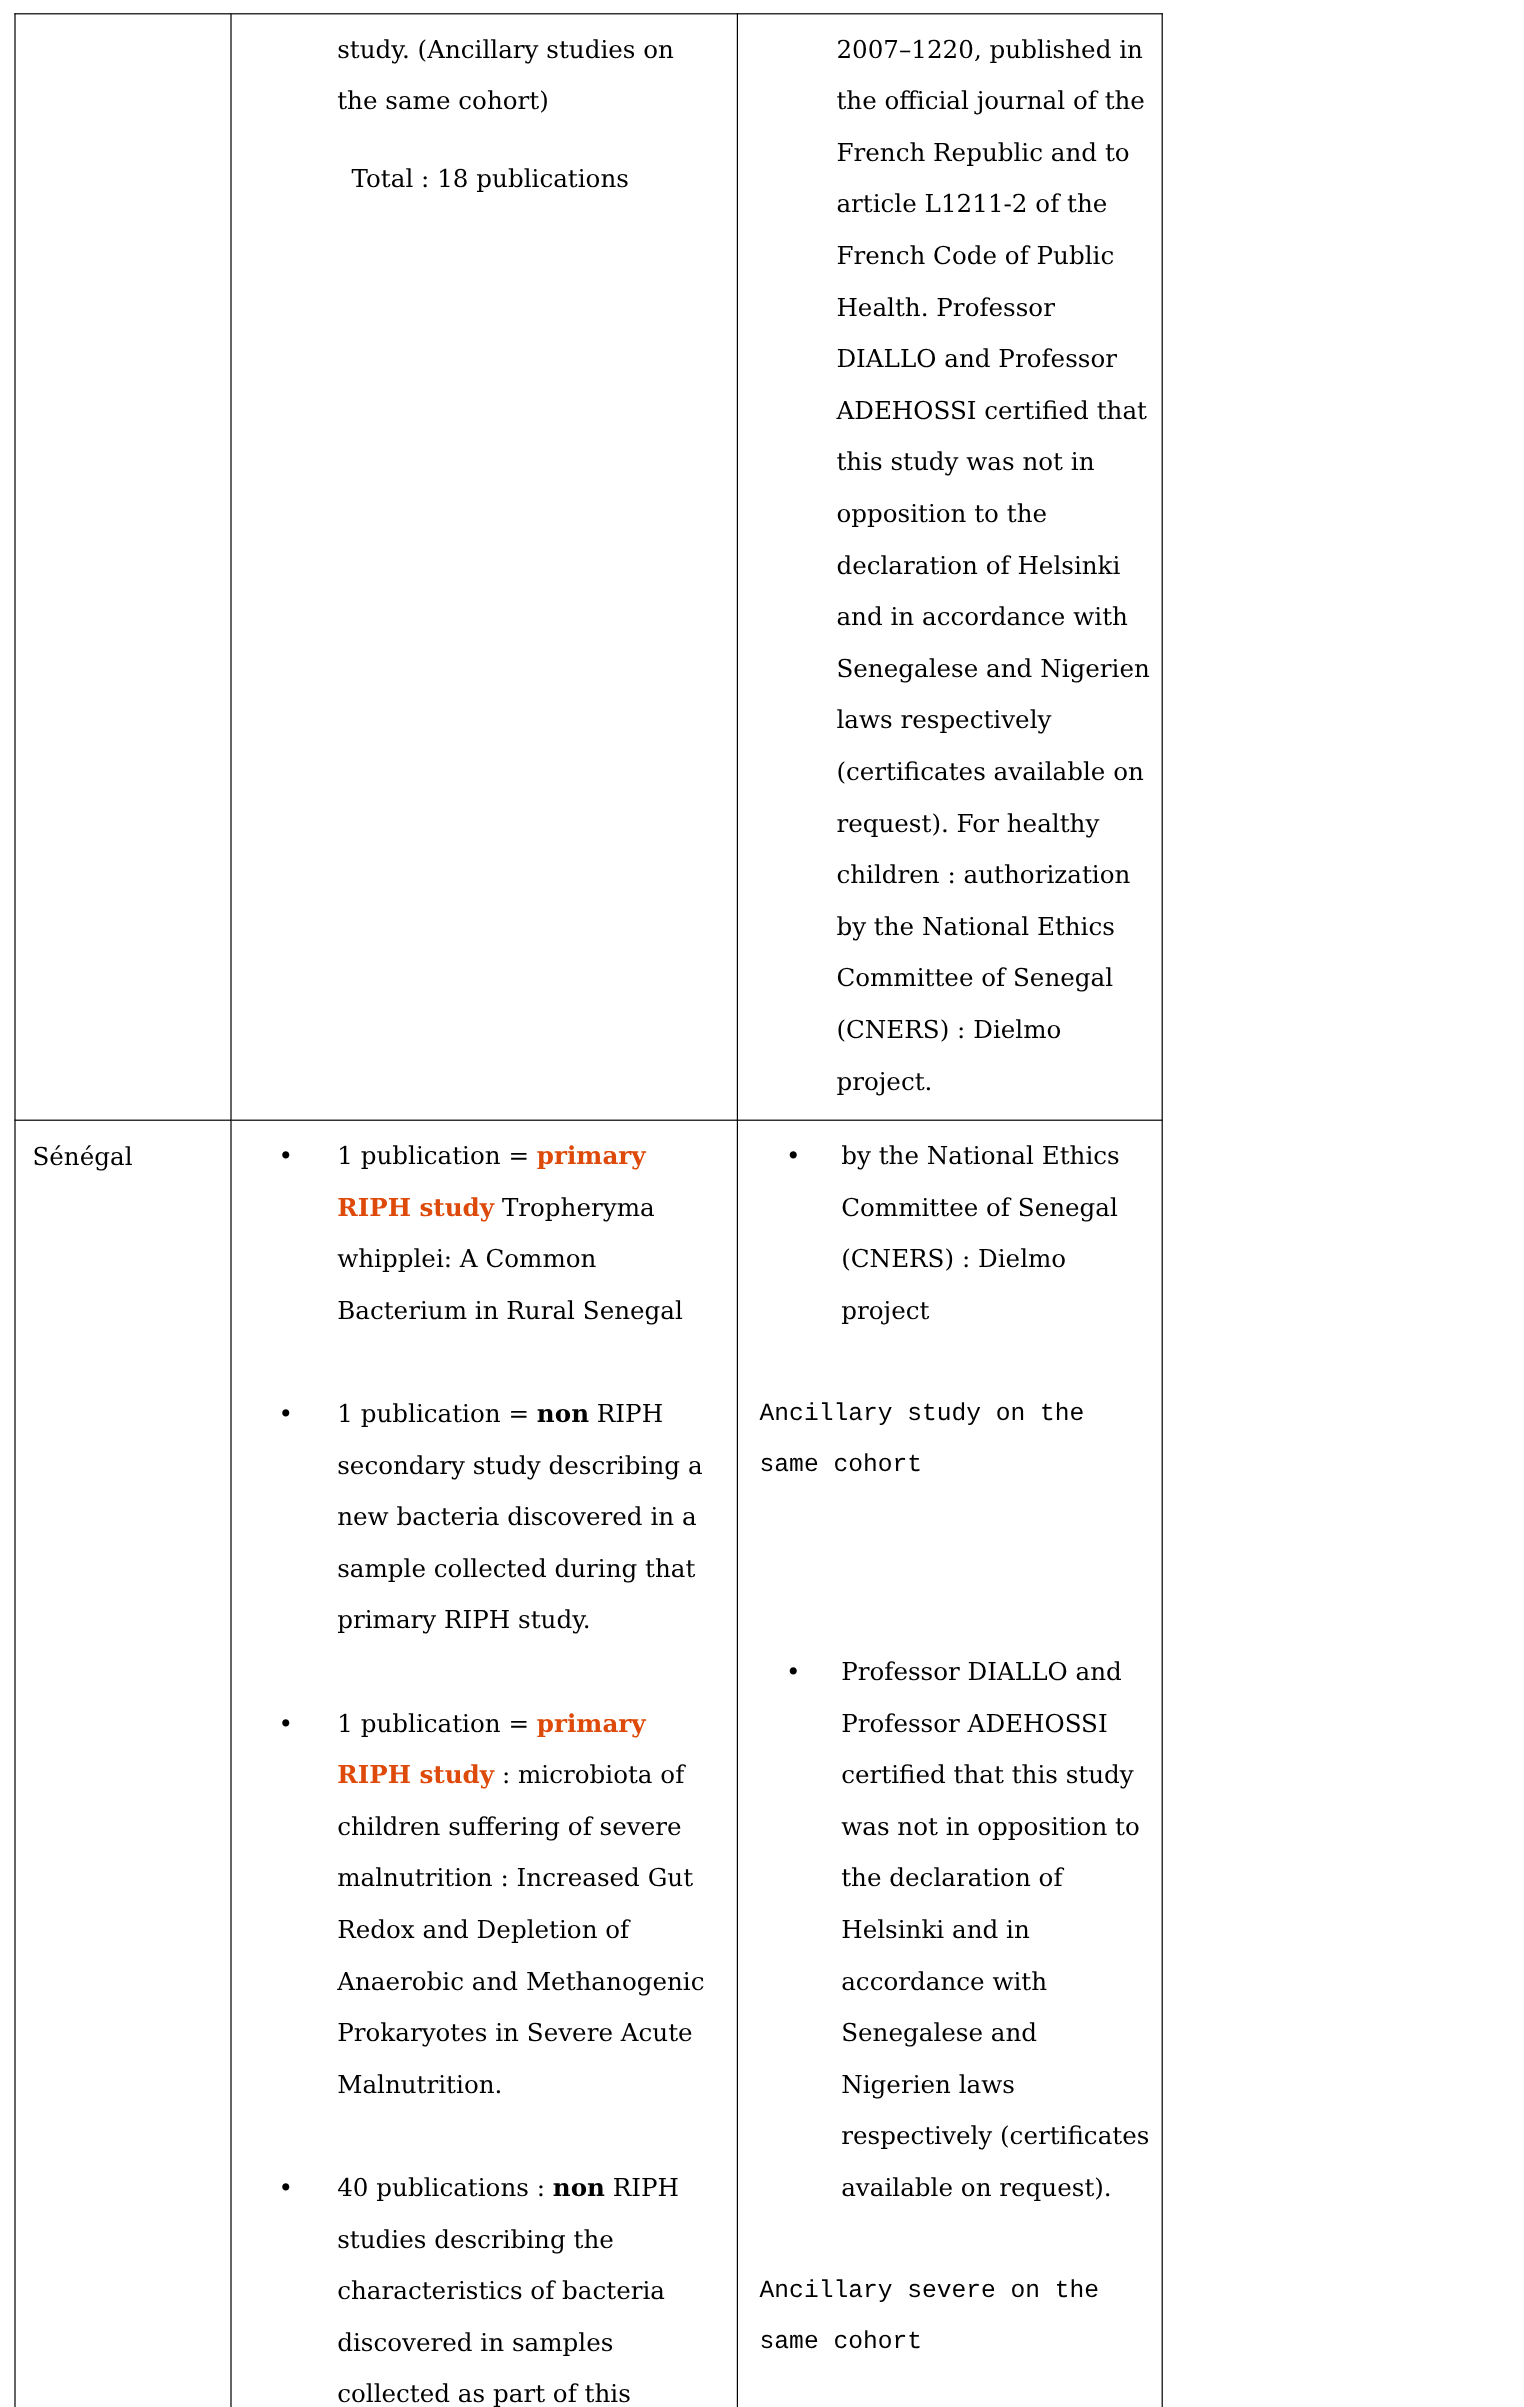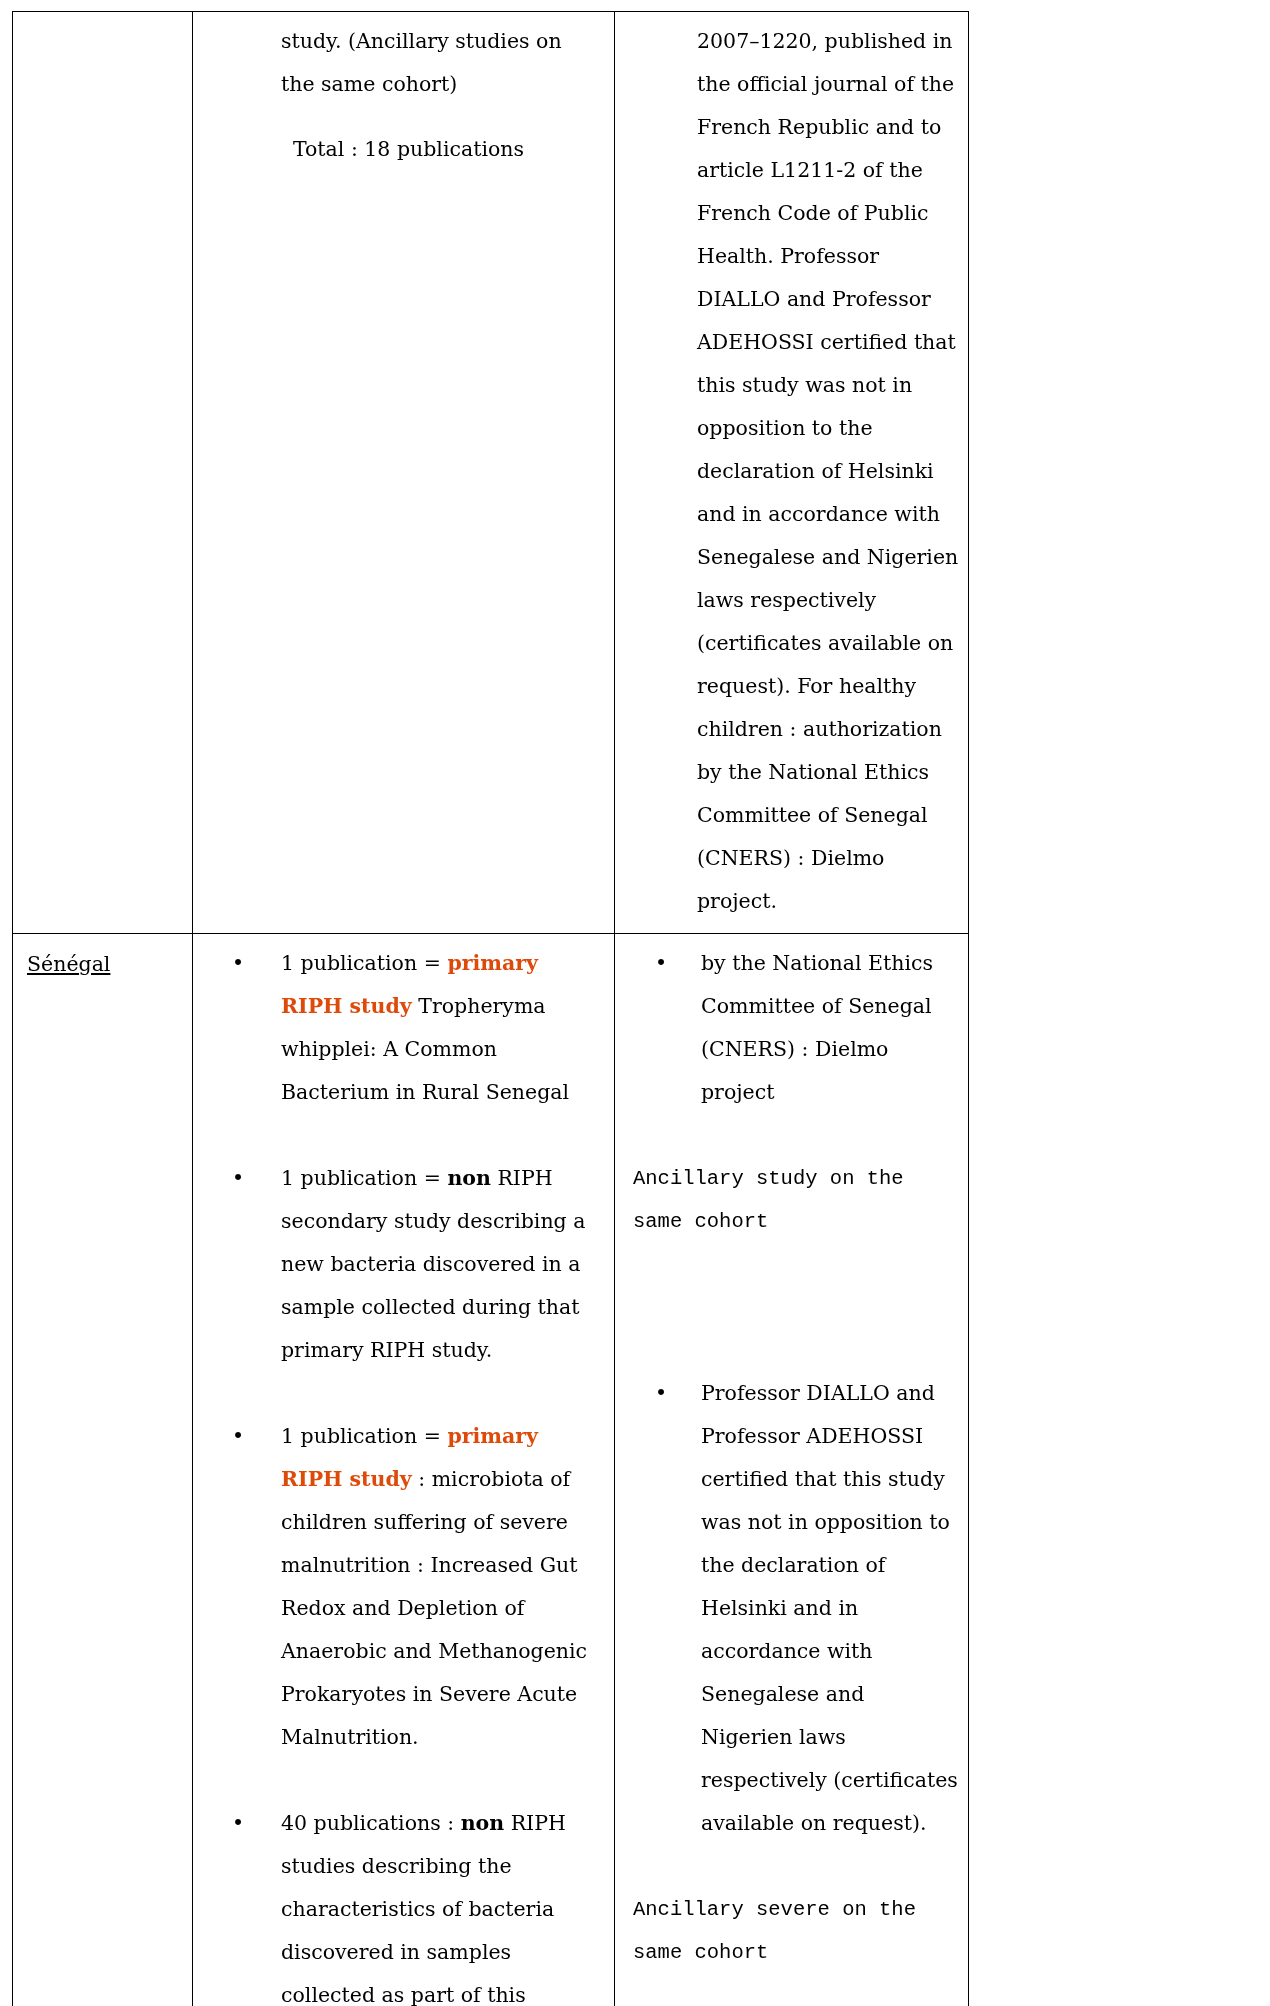--- a/index.html
+++ b/index.html
@@ -45,21 +45,20 @@
   col.c-ethics  { width: 354px; }
 
   .cell {
     padding: 8px 14px 10px 14px;
     font-size: 20.5px;
     line-height: 43px;
   }
   .cell.country {
     padding-left: 14px;
     padding-top: 9px;
-    text-decoration: underline;
   }
   .cell.pubs {
     padding-left: 10px;
     padding-right: 14px;
   }
   .cell.ethics {
     padding-left: 10px;
     padding-right: 8px;
   }
 

